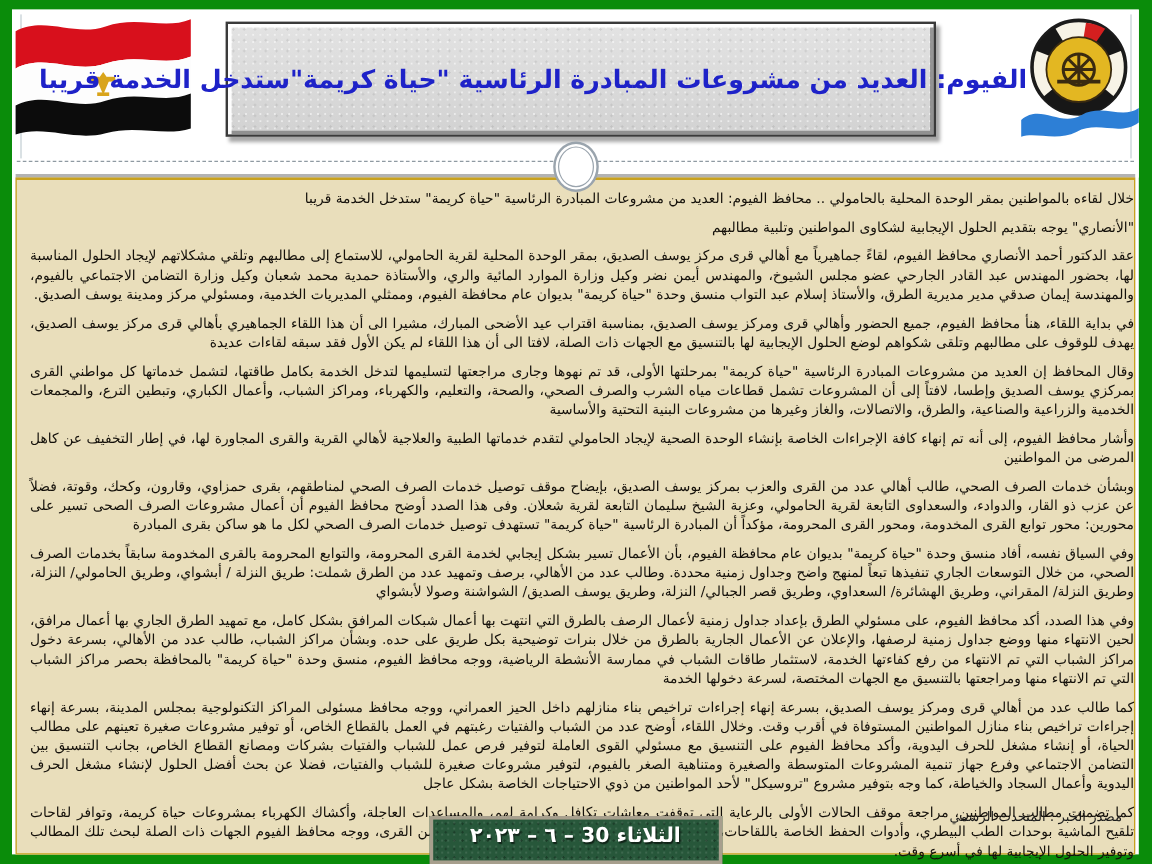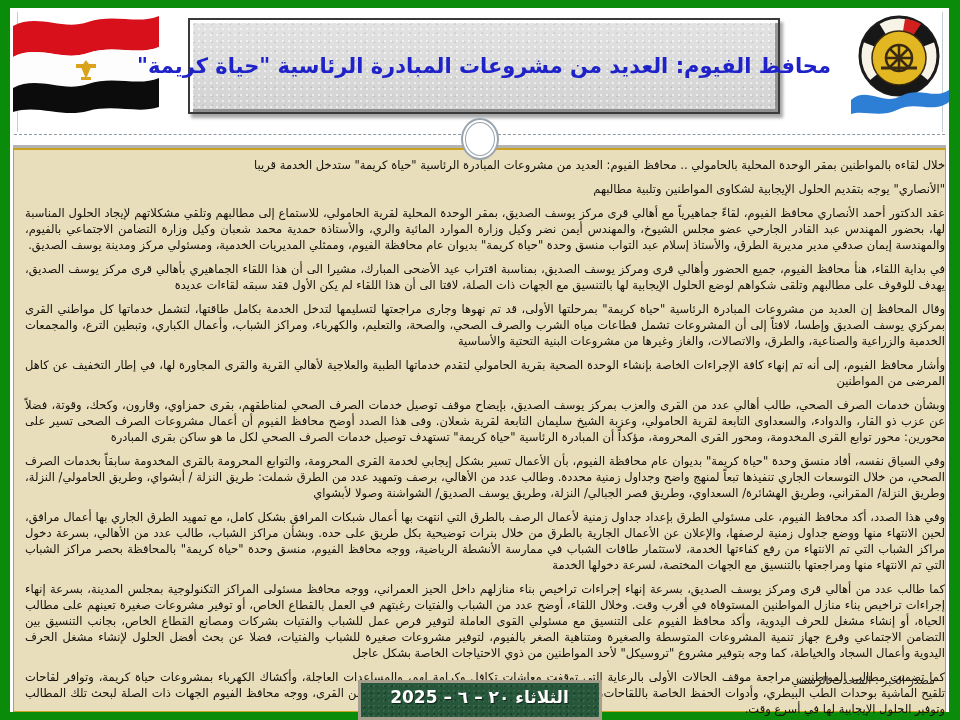--- a/index.html
+++ b/index.html
@@ -92,20 +92,21 @@
         <g fill="#d9a41b">
           <path d="M76,50 l5,7 -5,12 -5,-12 z"></path>
           <rect x="66" y="54" width="7" height="4"></rect>
           <rect x="79" y="54" width="7" height="4"></rect>
           <rect x="71" y="67" width="10" height="3"></rect>
         </g>
       </svg>
 
       <div class="title-box">
         <div class="title-line">محافظ الفيوم: العديد من مشروعات المبادرة الرئاسية "حياة كريمة"</div>
+        <div class="title-line">ستدخل الخدمة قريبا</div>
       </div>
 
       <svg class="logo" viewBox="0 0 102 110">
         <circle cx="50" cy="44" r="39" fill="#f7f3e6" stroke="#1c1c1c" stroke-width="3"></circle>
         <path d="M50,44 L14,30 A39,39 0 0,1 30,11 Z" fill="#171717"></path>
         <path d="M50,44 L86,30 A39,39 0 0,0 70,11 Z" fill="#171717"></path>
         <path d="M50,44 L56,7 A39,39 0 0,1 72,12 Z" fill="#d41f1f"></path>
         <path d="M50,44 L20,69 A39,39 0 0,0 80,69 Z" fill="#171717"></path>
         <circle cx="50" cy="46" r="27" fill="#e3b722" stroke="#3a2a10" stroke-width="1.5"></circle>
         <g stroke="#3a2a10" stroke-width="2.5" fill="none">
@@ -119,25 +120,25 @@
       <div class="divider"></div>
       <div class="divider-circle"></div>
     </div>
 
     <div class="content">
       <p>خلال لقاءه بالمواطنين بمقر الوحدة المحلية بالحامولي .. محافظ الفيوم: العديد من مشروعات المبادرة الرئاسية "حياة كريمة" ستدخل الخدمة قريبا</p>
       <p>"الأنصاري" يوجه بتقديم الحلول الإيجابية لشكاوى المواطنين وتلبية مطالبهم</p>
       <p>عقد الدكتور أحمد الأنصاري محافظ الفيوم، لقاءً جماهيرياً مع أهالي قرى مركز يوسف الصديق، بمقر الوحدة المحلية لقرية الحامولي، للاستماع إلى مطالبهم وتلقي مشكلاتهم لإيجاد الحلول المناسبة لها، بحضور المهندس عبد القادر الجارحي عضو مجلس الشيوخ، والمهندس أيمن نضر وكيل وزارة الموارد المائية والري، والأستاذة حمدية محمد شعبان وكيل وزارة التضامن الاجتماعي بالفيوم، والمهندسة إيمان صدقي مدير مديرية الطرق، والأستاذ إسلام عبد التواب منسق وحدة "حياة كريمة" بديوان عام محافظة الفيوم، وممثلي المديريات الخدمية، ومسئولي مركز ومدينة يوسف الصديق.</p>
       <p>في بداية اللقاء، هنأ محافظ الفيوم، جميع الحضور وأهالي قرى ومركز يوسف الصديق، بمناسبة اقتراب عيد الأضحى المبارك، مشيرا الى أن هذا اللقاء الجماهيري بأهالي قرى مركز يوسف الصديق، يهدف للوقوف على مطالبهم وتلقى شكواهم لوضع الحلول الإيجابية لها بالتنسيق مع الجهات ذات الصلة، لافتا الى أن هذا اللقاء لم يكن الأول فقد سبقه لقاءات عديدة</p>
       <p>وقال المحافظ إن العديد من مشروعات المبادرة الرئاسية "حياة كريمة" بمرحلتها الأولى، قد تم نهوها وجارى مراجعتها لتسليمها لتدخل الخدمة بكامل طاقتها، لتشمل خدماتها كل مواطني القرى بمركزي يوسف الصديق وإطسا، لافتاً إلى أن المشروعات تشمل قطاعات مياه الشرب والصرف الصحي، والصحة، والتعليم، والكهرباء، ومراكز الشباب، وأعمال الكباري، وتبطين الترع، والمجمعات الخدمية والزراعية والصناعية، والطرق، والاتصالات، والغاز وغيرها من مشروعات البنية التحتية والأساسية</p>
-      <p>وأشار محافظ الفيوم، إلى أنه تم إنهاء كافة الإجراءات الخاصة بإنشاء الوحدة الصحية بقرية الحامولي لتقدم خدماتها الطبية والعلاجية لأهالي القرية والقرى المجاورة لها، في إطار التخفيف عن كاهل المرضى من المواطنين</p>
+      <p>وأشار محافظ الفيوم، إلى أنه تم إنهاء كافة الإجراءات الخاصة بإنشاء الوحدة الصحية لإيجاد الحامولي لتقدم خدماتها الطبية والعلاجية لأهالي القرية والقرى المجاورة لها، في إطار التخفيف عن كاهل المرضى من المواطنين</p>
       <p>وبشأن خدمات الصرف الصحي، طالب أهالي عدد من القرى والعزب بمركز يوسف الصديق، بإيضاح موقف توصيل خدمات الصرف الصحي لمناطقهم، بقرى حمزاوي، وقارون، وكحك، وقوتة، فضلاً عن عزب ذو القار، والدوادء، والسعداوى التابعة لقرية الحامولي، وعزبة الشيخ سليمان التابعة لقرية شعلان. وفى هذا الصدد أوضح محافظ الفيوم أن أعمال مشروعات الصرف الصحى تسير على محورين: محور توابع القرى المخدومة، ومحور القرى المحرومة، مؤكداً أن المبادرة الرئاسية "حياة كريمة" تستهدف توصيل خدمات الصرف الصحي لكل ما هو ساكن بقرى المبادرة</p>
       <p>وفي السياق نفسه، أفاد منسق وحدة "حياة كريمة" بديوان عام محافظة الفيوم، بأن الأعمال تسير بشكل إيجابي لخدمة القرى المحرومة، والتوابع المحرومة بالقرى المخدومة سابقاً بخدمات الصرف الصحي، من خلال التوسعات الجاري تنفيذها تبعاً لمنهج واضح وجداول زمنية محددة. وطالب عدد من الأهالي، برصف وتمهيد عدد من الطرق شملت: طريق النزلة / أبشواي، وطريق الحامولي/ النزلة، وطريق النزلة/ المقراني، وطريق الهشائرة/ السعداوي، وطريق قصر الجبالي/ النزلة، وطريق يوسف الصديق/ الشواشنة وصولا لأبشواي</p>
       <p>وفي هذا الصدد، أكد محافظ الفيوم، على مسئولي الطرق بإعداد جداول زمنية لأعمال الرصف بالطرق التي انتهت بها أعمال شبكات المرافق بشكل كامل، مع تمهيد الطرق الجاري بها أعمال مرافق، لحين الانتهاء منها ووضع جداول زمنية لرصفها، والإعلان عن الأعمال الجارية بالطرق من خلال بنرات توضيحية بكل طريق على حده. وبشأن مراكز الشباب، طالب عدد من الأهالي، بسرعة دخول مراكز الشباب التي تم الانتهاء من رفع كفاءتها الخدمة، لاستثمار طاقات الشباب في ممارسة الأنشطة الرياضية، ووجه محافظ الفيوم، منسق وحدة "حياة كريمة" بالمحافظة بحصر مراكز الشباب التي تم الانتهاء منها ومراجعتها بالتنسيق مع الجهات المختصة، لسرعة دخولها الخدمة</p>
       <p>كما طالب عدد من أهالي قرى ومركز يوسف الصديق، بسرعة إنهاء إجراءات تراخيص بناء منازلهم داخل الحيز العمراني، ووجه محافظ مسئولى المراكز التكنولوجية بمجلس المدينة، بسرعة إنهاء إجراءات تراخيص بناء منازل المواطنين المستوفاة في أقرب وقت. وخلال اللقاء، أوضح عدد من الشباب والفتيات رغبتهم في العمل بالقطاع الخاص، أو توفير مشروعات صغيرة تعينهم على مطالب الحياة، أو إنشاء مشغل للحرف اليدوية، وأكد محافظ الفيوم على التنسيق مع مسئولي القوى العاملة لتوفير فرص عمل للشباب والفتيات بشركات ومصانع القطاع الخاص، بجانب التنسيق بين التضامن الاجتماعي وفرع جهاز تنمية المشروعات المتوسطة والصغيرة ومتناهية الصغر بالفيوم، لتوفير مشروعات صغيرة للشباب والفتيات، فضلا عن بحث أفضل الحلول لإنشاء مشغل الحرف اليدوية وأعمال السجاد والخياطة، كما وجه بتوفير مشروع "تروسيكل" لأحد المواطنين من ذوي الاحتياجات الخاصة بشكل عاجل</p>
       <p>كما تضمنت مطالب المواطنين، مراجعة موقف الحالات الأولى بالرعاية التى توقفت معاشات تكافل وكرامة لهم، والمساعدات العاجلة، وأكشاك الكهرباء بمشروعات حياة كريمة، وتوافر لقاحات تلقيح الماشية بوحدات الطب البيطري، وأدوات الحفظ الخاصة باللقاحات، وتوصيل الغاز، وشبكات الاتصالات والإنترنت لعدد من القرى، ووجه محافظ الفيوم الجهات ذات الصلة لبحث تلك المطالب وتوفير الحلول الإيجابية لها في أسرع وقت.</p>
     </div>
 
-    <div class="date-banner">الثلاثاء  ٢٠ – ٦ – 2025</div>
+    <div class="date-banner">الثلاثاء  30 – ٦ – ٢٠٢٣</div>
     <div class="source">مصدر الخبر : المتحدث الرسمي</div>
 
   </div>
 </div>
 
 </body></html>

